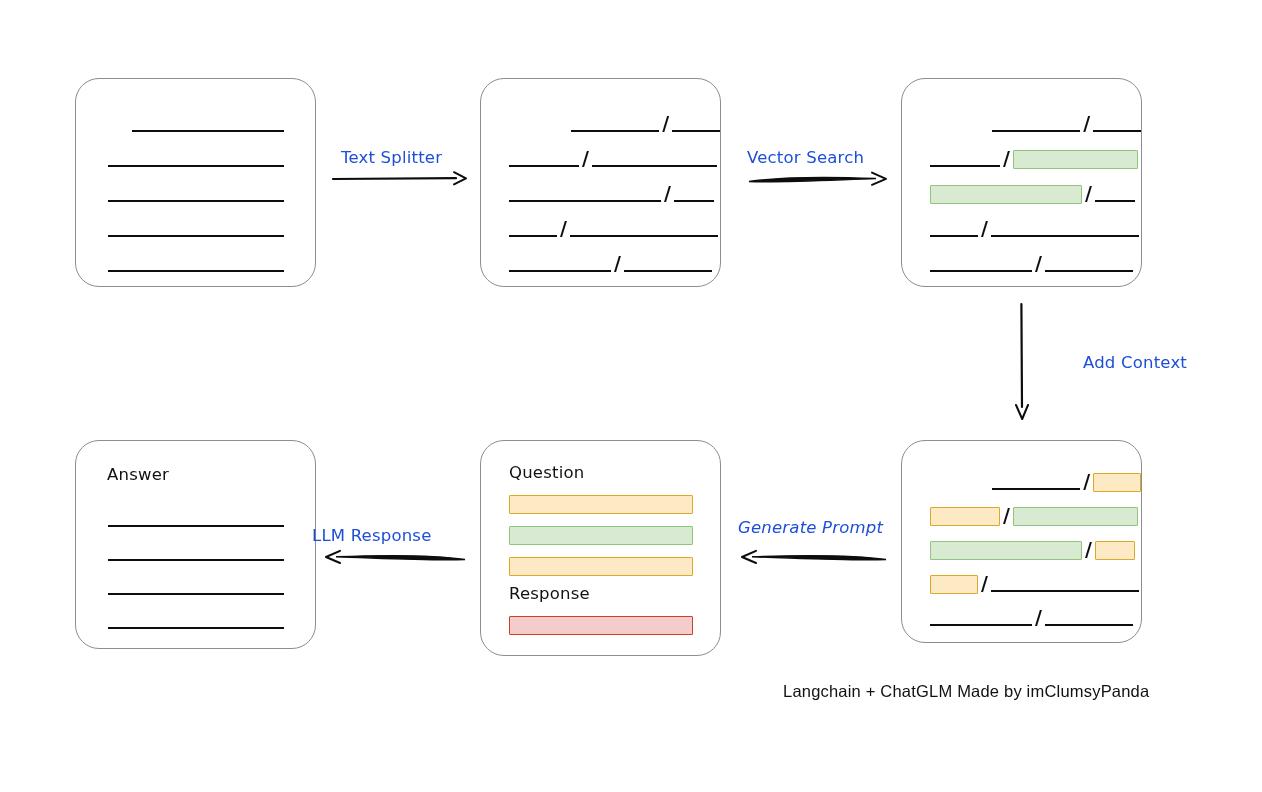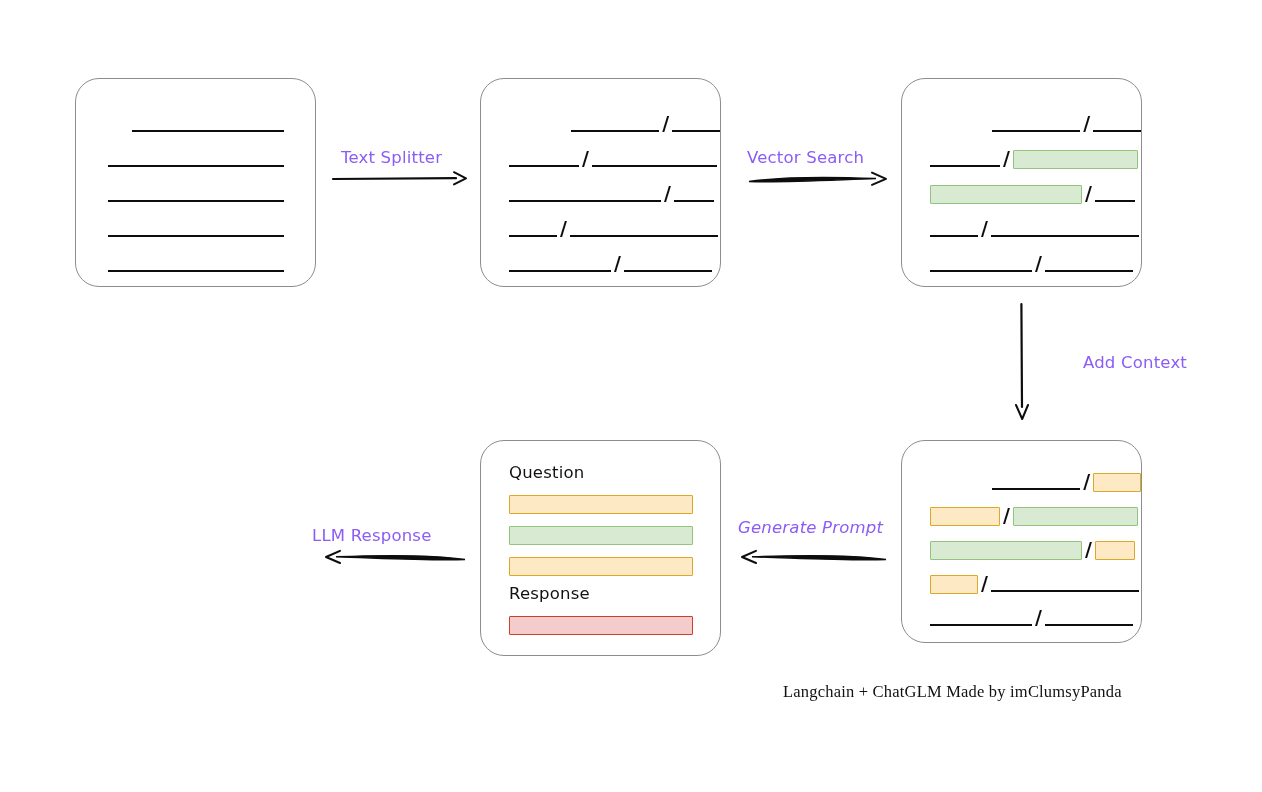--- a/index.html
+++ b/index.html
@@ -88,27 +88,27 @@
     position: absolute;
     box-sizing: border-box;
     height: 19px;
     border-radius: 1px;
   }
 
   .arrow-label {
     position: absolute;
     font-family: "DejaVu Sans", sans-serif;
     font-size: 16.5px;
-    color: #8b5cf6;
+    color: #1d4ed8;
     white-space: nowrap;
     letter-spacing: 0.2px;
   }
   .caption {
     position: absolute;
-    font-family: Liberation Serif, serif;
+    font-family: Liberation Sans, sans-serif;
     font-size: 16.5px;
     color: #111111;
     white-space: nowrap;
     letter-spacing: 0.2px;
   }
   svg.arrow { position: absolute; overflow: visible; }
 </style>
 </head>
 <body>
 
@@ -208,20 +208,37 @@
         </div>
       </div>
   </div>
 
   <div class="arrow-label" style="left:1035px; top:353px;margin-left:48px;">Add Context</div>
   <svg class="arrow" style="left:1012px; top:303px; width:20px; height:118px;" viewBox="0 0 20 118">
     <path d="M9.4,1 L10,104" stroke="#0d0d0d" stroke-width="2.2" fill="none" stroke-linecap="round"></path>
     <path d="M4,102 L10.2,116 L16,102" stroke="#0d0d0d" stroke-width="2" fill="none" stroke-linejoin="round" stroke-linecap="round"></path>
   </svg>
 
+  <div class="box" id="box-answer" style="left:75px; top:440px; width:241px; height:209px;">
+    <div class="box-label" style="left:31px; top:24px;">Answer</div>
+    <div class="rows">
+        <div class="row" style="top: 69px; padding-left: 32px;">
+          <div class="seg-line" style="width: 176px;"></div>
+        </div>
+        <div class="row" style="top: 103px; padding-left: 32px;">
+          <div class="seg-line" style="width: 176px;"></div>
+        </div>
+        <div class="row" style="top: 137px; padding-left: 32px;">
+          <div class="seg-line" style="width: 176px;"></div>
+        </div>
+        <div class="row" style="top: 171px; padding-left: 32px;">
+          <div class="seg-line" style="width: 176px;"></div>
+        </div>
+      </div>
+  </div>
 
   <div class="arrow-label" style="left:312px; top:526px;">LLM Response</div>
   <svg class="arrow" style="left:320px; top:548px; width:146px; height:18px;" viewBox="0 0 146 18">
     <path d="M145,11.5 C108,6.2 54,7.4 16,8.8 C54,9.8 108,12.8 145,11.5 Z" stroke="#0d0d0d" stroke-width="1.5" fill="#0d0d0d"></path>
     <path d="M20,2.8 L6,9 L20,15" stroke="#0d0d0d" stroke-width="2" fill="none" stroke-linejoin="round" stroke-linecap="round"></path>
   </svg>
 
   <div class="box" id="box-prompt" style="left:480px; top:440px; width:241px; height:216px;">
     <div class="box-label" style="left:28px; top:22px;">Question</div>
     <div id="knowledge-bars">

